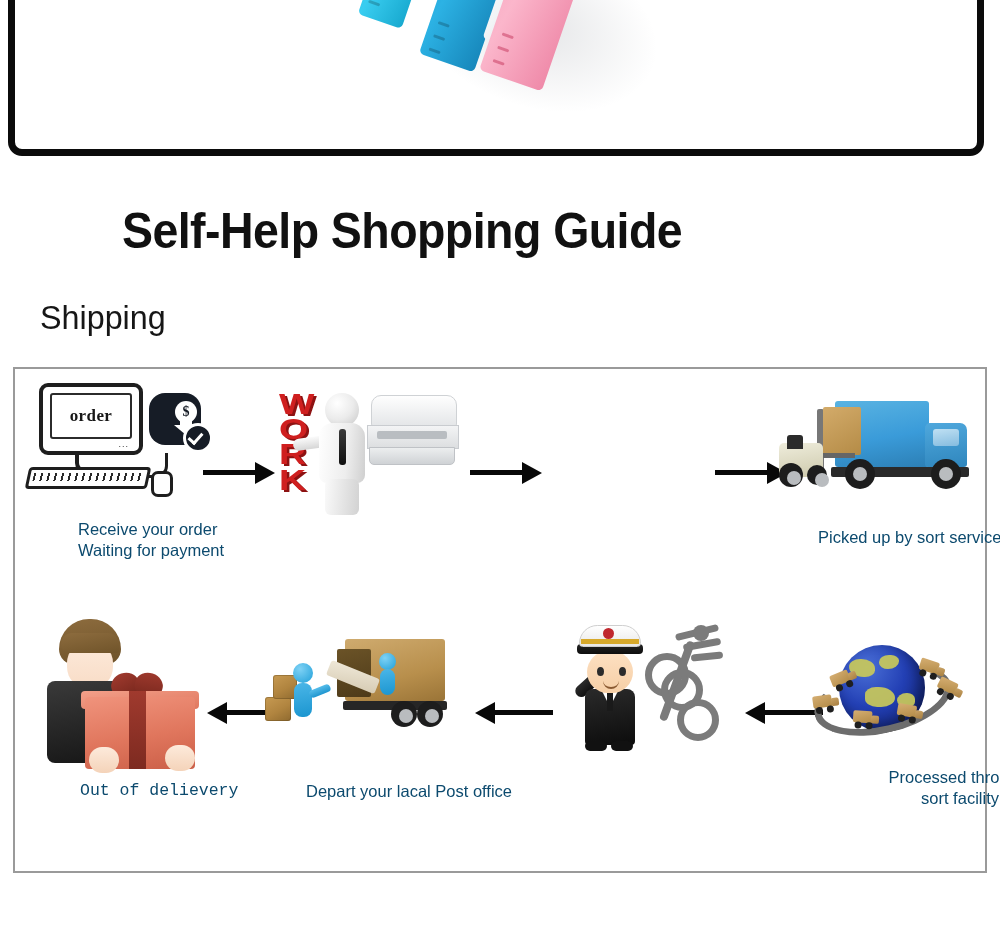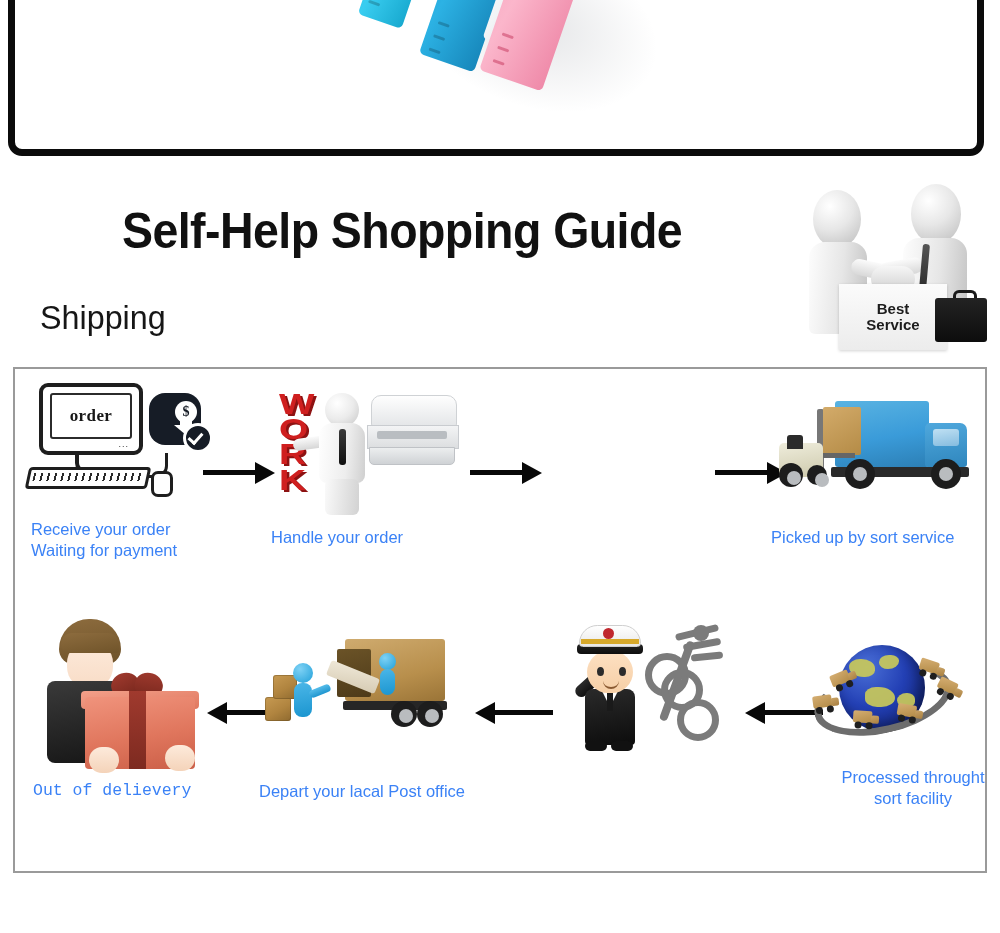--- a/index.html
+++ b/index.html
@@ -83,22 +83,23 @@
   .flow-box{
     position:absolute;left:13px;top:367px;width:974px;height:506px;
     border:2px solid #9a9a9a;background:#ffffff;box-sizing:border-box;
   }
   .row{position:absolute;left:0;width:100%;}
   .row-1{top:10px;height:220px;}
   .row-2{top:250px;height:230px;}
   .step{position:absolute;}
   .art{position:absolute;left:0;top:0;}
   .caption{
-    position:absolute;font-size:16.5px;color:#3b82f6;line-height:1.25;
+    position:absolute;font-size:16.5px;color:#0c4a6e;line-height:1.25;
     white-space:pre-line;
+    margin-left:47px;
   }
   .arrow{position:absolute;height:30px;}
   .arrow .shaft{position:absolute;top:13px;height:5px;background:#080808;}
   .arrow .head{position:absolute;top:5px;width:0;height:0;
     border-top:11px solid transparent;border-bottom:11px solid transparent;}
   .arrow.right .shaft{left:0;right:16px;}
   .arrow.right .head{right:0;border-left:20px solid #080808;}
   .arrow.left .shaft{left:16px;right:0;}
   .arrow.left .head{left:0;border-right:20px solid #080808;}
 
@@ -296,40 +297,20 @@
       <div class="notch" style="left:10px;bottom:40px;background:rgba(190,40,80,.45);"></div>
       <div class="notch" style="left:10px;bottom:26px;background:rgba(190,40,80,.45);"></div>
       <div class="notch" style="left:10px;bottom:12px;background:rgba(190,40,80,.45);"></div>
     </div>
   </div>
 
   <div class="headings">
     <div class="main-title">Self-Help Shopping Guide</div>
     <div class="sub-title">Shipping</div>
 
-    <div class="best-service">
-      <div class="bs-person">
-        <div class="bs-head" style="left:18px;top:10px;width:48px;height:58px;"></div>
-        <div class="bs-body" style="left:14px;top:62px;width:58px;height:92px;"></div>
-        <div class="bs-arm" style="left:56px;top:82px;width:44px;height:16px;transform:rotate(12deg);"></div>
-      </div>
-      <div class="bs-person">
-        <div class="bs-head" style="left:116px;top:4px;width:50px;height:60px;"></div>
-        <div class="bs-body" style="left:108px;top:58px;width:64px;height:98px;"></div>
-        <div class="bs-arm" style="left:84px;top:80px;width:44px;height:16px;transform:rotate(-10deg);"></div>
-        <div class="bs-tie" style="left:126px;top:64px;"></div>
-      </div>
-      <div class="bs-hands"></div>
-      <div class="bs-card">
-        <span>Best</span>
-        <span>Service</span>
-      </div>
-      <div class="bs-case-handle"></div>
-      <div class="bs-case"></div>
-    </div>
   </div>
 
   <div class="flow-box">
 
     <div class="row row-1">
 
       <div class="step" style="left:8px;top:0;width:200px;height:210px;">
         <div class="art" style="width:190px;height:125px;">
           <div class="pc-monitor">
             <div class="pc-screen">
@@ -373,21 +354,20 @@
             <div class="printer-mid"></div>
             <div class="printer-slot"></div>
             <div class="printer-tray"></div>
           </div>
           <div class="man-arm"></div>
           <div class="man-head"></div>
           <div class="man-body"></div>
           <div class="man-tie"></div>
           <div class="man-legs"></div>
         </div>
-        <div class="caption" style="left:6px;top:148px;width:210px;">Handle your order</div>
       </div>
 
       <div class="arrow right" style="left:455px;top:78px;width:72px;">
         <div class="shaft"></div>
           <div class="head"></div>
       </div>
 
 
       <div class="arrow right" style="left:700px;top:78px;width:72px;">
         <div class="shaft"></div>

